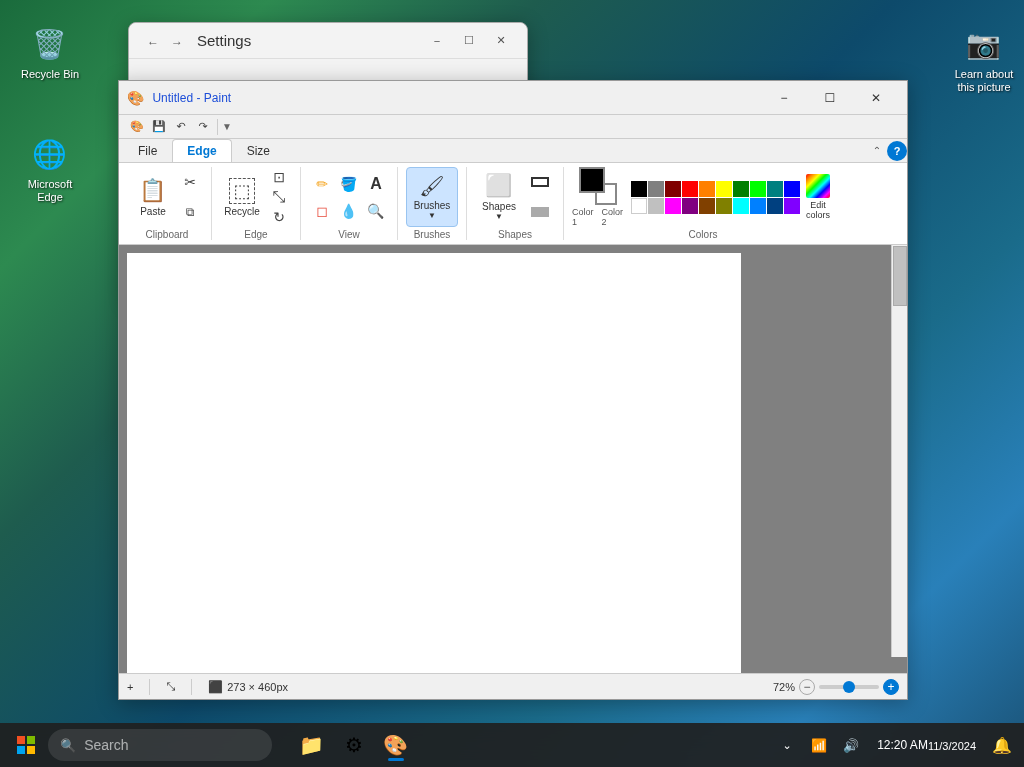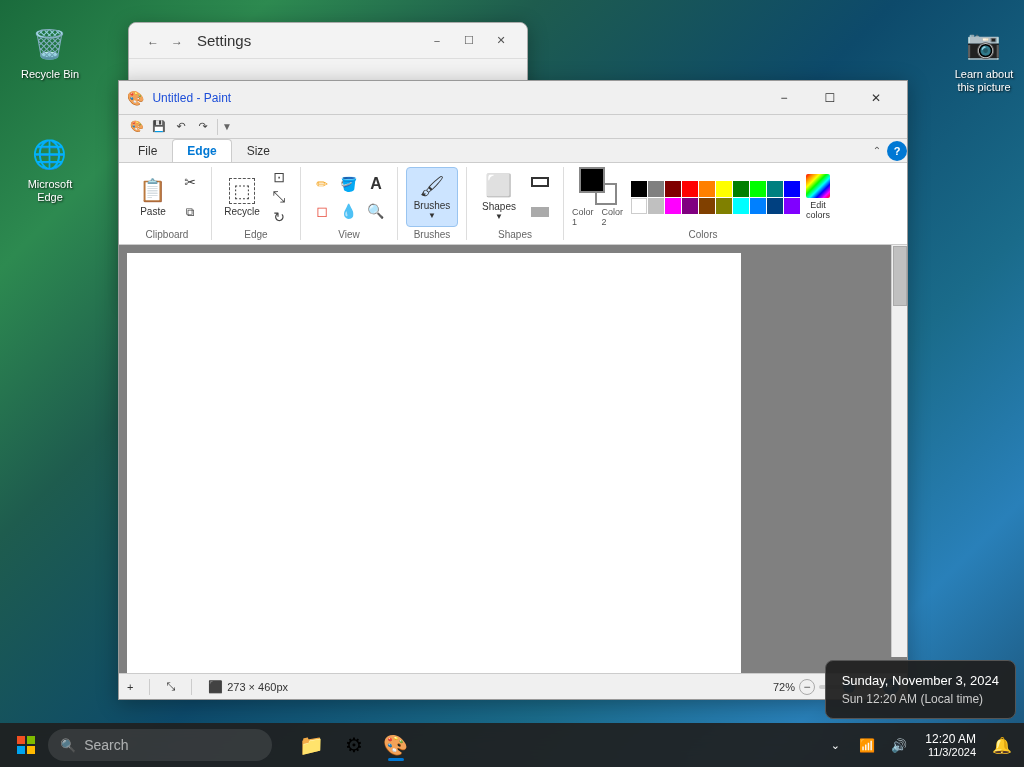--- a/index.html
+++ b/index.html
@@ -432,21 +432,21 @@
       align-items: center;
       gap: 4px;
     }
     .tray-icon {
       width: 28px; height: 36px;
       display: flex; align-items: center; justify-content: center;
       color: white; font-size: 14px; cursor: pointer; border-radius: 4px;
     }
     .taskbar-clock {
       display: flex;
-      flex-direction: column;
+      flex-direction: row;
       align-items: flex-end;
       padding: 0 8px;
       cursor: pointer;
       border-radius: 4px;
     }
     .clock-time { color: white; font-size: 12px; }
     .clock-date { color: white; font-size: 11px; }
     .notification-btn {
       width: 28px; height: 36px;
       display: flex; align-items: center; justify-content: center;
@@ -766,24 +766,20 @@
         <button class="zoom-btn">−</button>
         <div class="zoom-slider">
           <div class="zoom-slider-thumb"></div>
         </div>
         <button class="zoom-btn" style="background:#0078d4;border-color:#0078d4;color:white;">+</button>
       </div>
     </div>
 
   </div>
 
-  <div class="clock-popup">
-    <div class="date-line">Sunday, November 3, 2024</div>
-    <div class="time-line">Sun 12:20 AM (Local time)</div>
-  </div>
 
   <div class="taskbar">
 
     <div class="taskbar-start">
       <svg width="18" height="18" viewBox="0 0 18 18">
         <rect x="0" y="0" width="8" height="8" fill="#f25022"></rect>
         <rect x="10" y="0" width="8" height="8" fill="#7fba00"></rect>
         <rect x="0" y="10" width="8" height="8" fill="#00a4ef"></rect>
         <rect x="10" y="10" width="8" height="8" fill="#ffb900"></rect>
       </svg>

